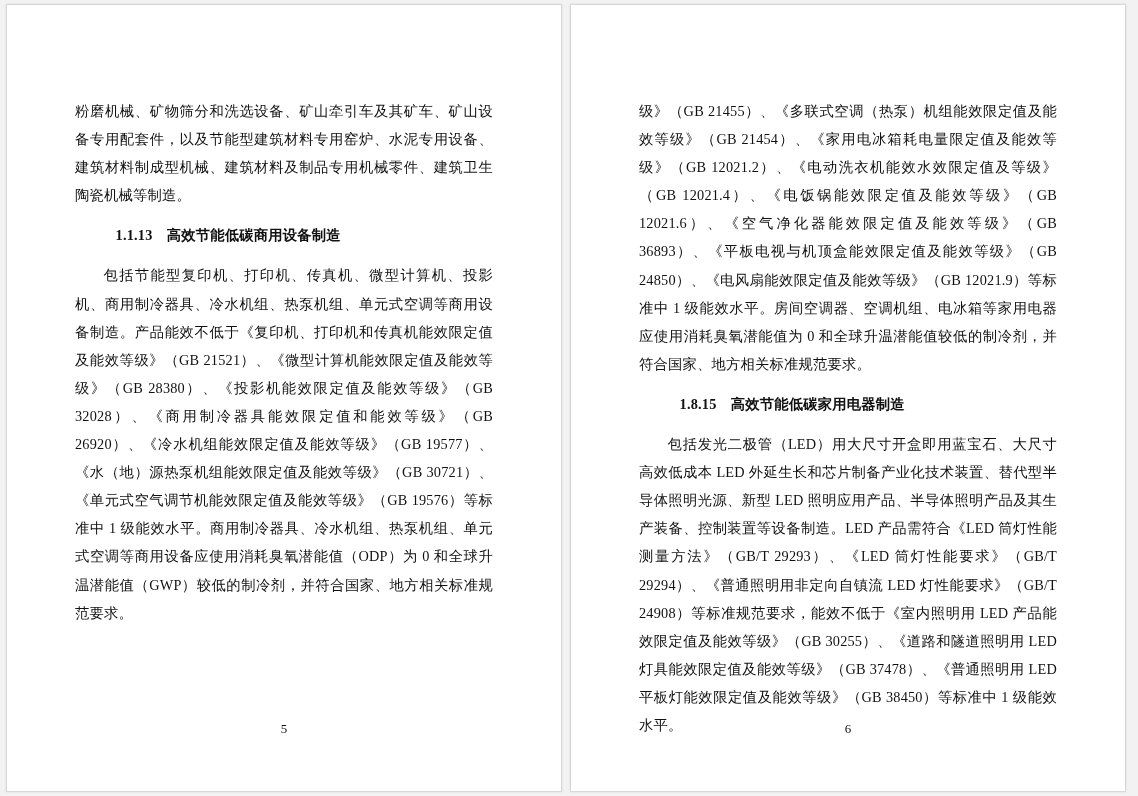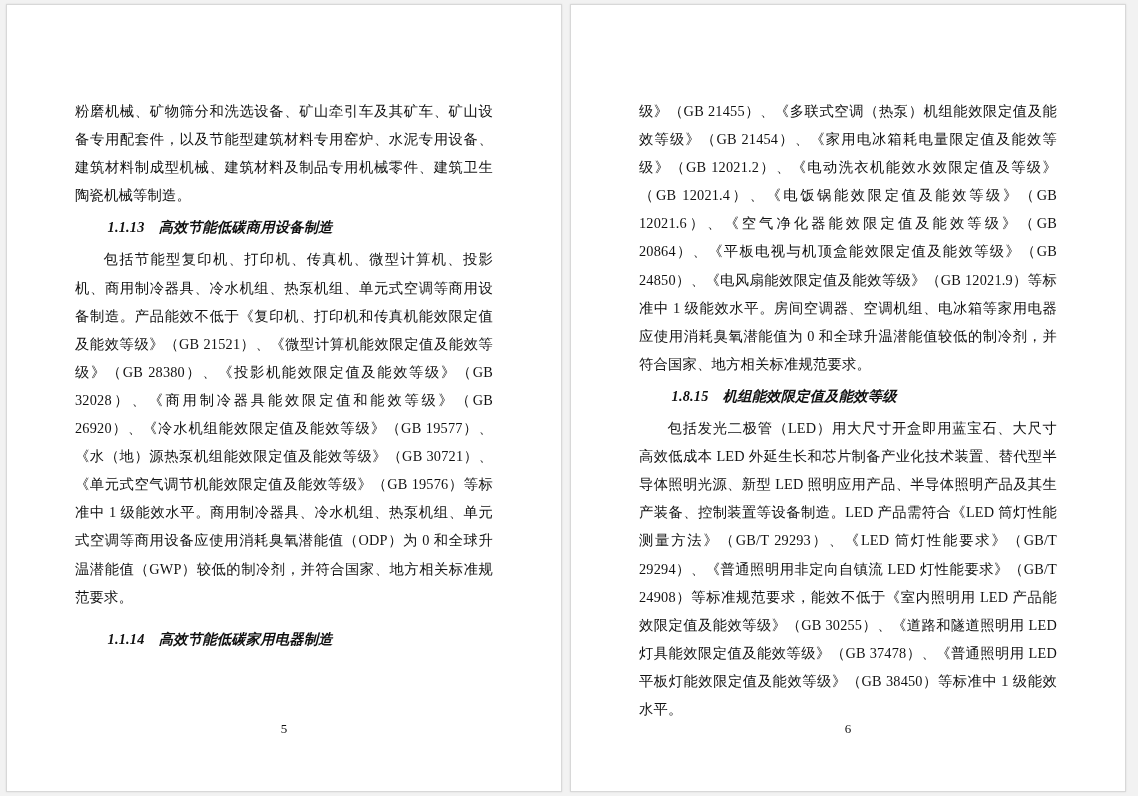--- a/index.html
+++ b/index.html
@@ -45,28 +45,27 @@
     color: #111111;
     text-align: justify;
     text-justify: inter-ideograph;
     letter-spacing: 0.2px;
     text-indent: 2em;
   }
   p.para.noindent {
     text-indent: 0;
   }
   p.heading {
-    margin: 4px;
+    margin: 12px;
     font-size: 14.3px;
     line-height: 28.1px;
     color: #111111;
     text-indent: 2em;
     font-weight: 600;
     letter-spacing: 0.2px;
-    font-style: italic;
   }
   p.heading .hnum {
     font-weight: 600;
   }
   p.heading .htitle {
     font-weight: 600;
     margin-left: 1.0em;
   }
   .gap {
     height: 10px;
@@ -93,36 +92,33 @@
       <p class="para noindent">粉磨机械、矿物筛分和洗选设备、矿山牵引车及其矿车、矿山设备专用配套件，以及节能型建筑材料专用窑炉、水泥专用设备、建筑材料制成型机械、建筑材料及制品专用机械零件、建筑卫生陶瓷机械等制造。</p>
 
       <p class="heading">
         <span class="hnum">1.1.13</span><span class="htitle">高效节能低碳商用设备制造</span>
       </p>
 
       <p class="para">包括节能型复印机、打印机、传真机、微型计算机、投影机、商用制冷器具、冷水机组、热泵机组、单元式空调等商用设备制造。产品能效不低于《复印机、打印机和传真机能效限定值及能效等级》（GB 21521）、《微型计算机能效限定值及能效等级》（GB 28380）、《投影机能效限定值及能效等级》（GB 32028）、《商用制冷器具能效限定值和能效等级》（GB 26920）、《冷水机组能效限定值及能效等级》（GB 19577）、《水（地）源热泵机组能效限定值及能效等级》（GB 30721）、《单元式空气调节机能效限定值及能效等级》（GB 19576）等标准中 1 级能效水平。商用制冷器具、冷水机组、热泵机组、单元式空调等商用设备应使用消耗臭氧潜能值（ODP）为 0 和全球升温潜能值（GWP）较低的制冷剂，并符合国家、地方相关标准规范要求。</p>
 
       <div class="gap"></div>
 
-      <p class="heading">
-        <span class="hnum">1.1.14</span><span class="htitle">高效节能低碳家用电器制造</span>
-      </p>
 
 
     </div>
     <div class="page-number">5</div>
   </div>
 
   <div class="page">
     <div class="page-body">
 
-      <p class="para noindent">级》（GB 21455）、《多联式空调（热泵）机组能效限定值及能效等级》（GB 21454）、《家用电冰箱耗电量限定值及能效等级》（GB 12021.2）、《电动洗衣机能效水效限定值及等级》（GB 12021.4）、《电饭锅能效限定值及能效等级》（GB 12021.6）、《空气净化器能效限定值及能效等级》（GB 20864）、《平板电视与机顶盒能效限定值及能效等级》（GB 24850）、《电风扇能效限定值及能效等级》（GB 12021.9）等标准中 1 级能效水平。房间空调器、空调机组、电冰箱等家用电器应使用消耗臭氧潜能值为 0 和全球升温潜能值较低的制冷剂，并符合国家、地方相关标准规范要求。</p>
+      <p class="para noindent">级》（GB 21455）、《多联式空调（热泵）机组能效限定值及能效等级》（GB 21454）、《家用电冰箱耗电量限定值及能效等级》（GB 12021.2）、《电动洗衣机能效水效限定值及等级》（GB 12021.4）、《电饭锅能效限定值及能效等级》（GB 12021.6）、《空气净化器能效限定值及能效等级》（GB 36893）、《平板电视与机顶盒能效限定值及能效等级》（GB 24850）、《电风扇能效限定值及能效等级》（GB 12021.9）等标准中 1 级能效水平。房间空调器、空调机组、电冰箱等家用电器应使用消耗臭氧潜能值为 0 和全球升温潜能值较低的制冷剂，并符合国家、地方相关标准规范要求。</p>
 
       <p class="heading">
-        <span class="hnum">1.8.15</span><span class="htitle">机组能效限定值及能效等级</span>
+        <span class="hnum">1.8.15</span><span class="htitle">高效节能低碳家用电器制造</span>
       </p>
 
       <p class="para">包括发光二极管（LED）用大尺寸开盒即用蓝宝石、大尺寸高效低成本 LED 外延生长和芯片制备产业化技术装置、替代型半导体照明光源、新型 LED 照明应用产品、半导体照明产品及其生产装备、控制装置等设备制造。LED 产品需符合《LED 筒灯性能测量方法》（GB/T 29293）、《LED 筒灯性能要求》（GB/T 29294）、《普通照明用非定向自镇流 LED 灯性能要求》（GB/T 24908）等标准规范要求，能效不低于《室内照明用 LED 产品能效限定值及能效等级》（GB 30255）、《道路和隧道照明用 LED 灯具能效限定值及能效等级》（GB 37478）、《普通照明用 LED 平板灯能效限定值及能效等级》（GB 38450）等标准中 1 级能效水平。</p>
 
     </div>
     <div class="page-number">6</div>
   </div>
 
 </div>
 

